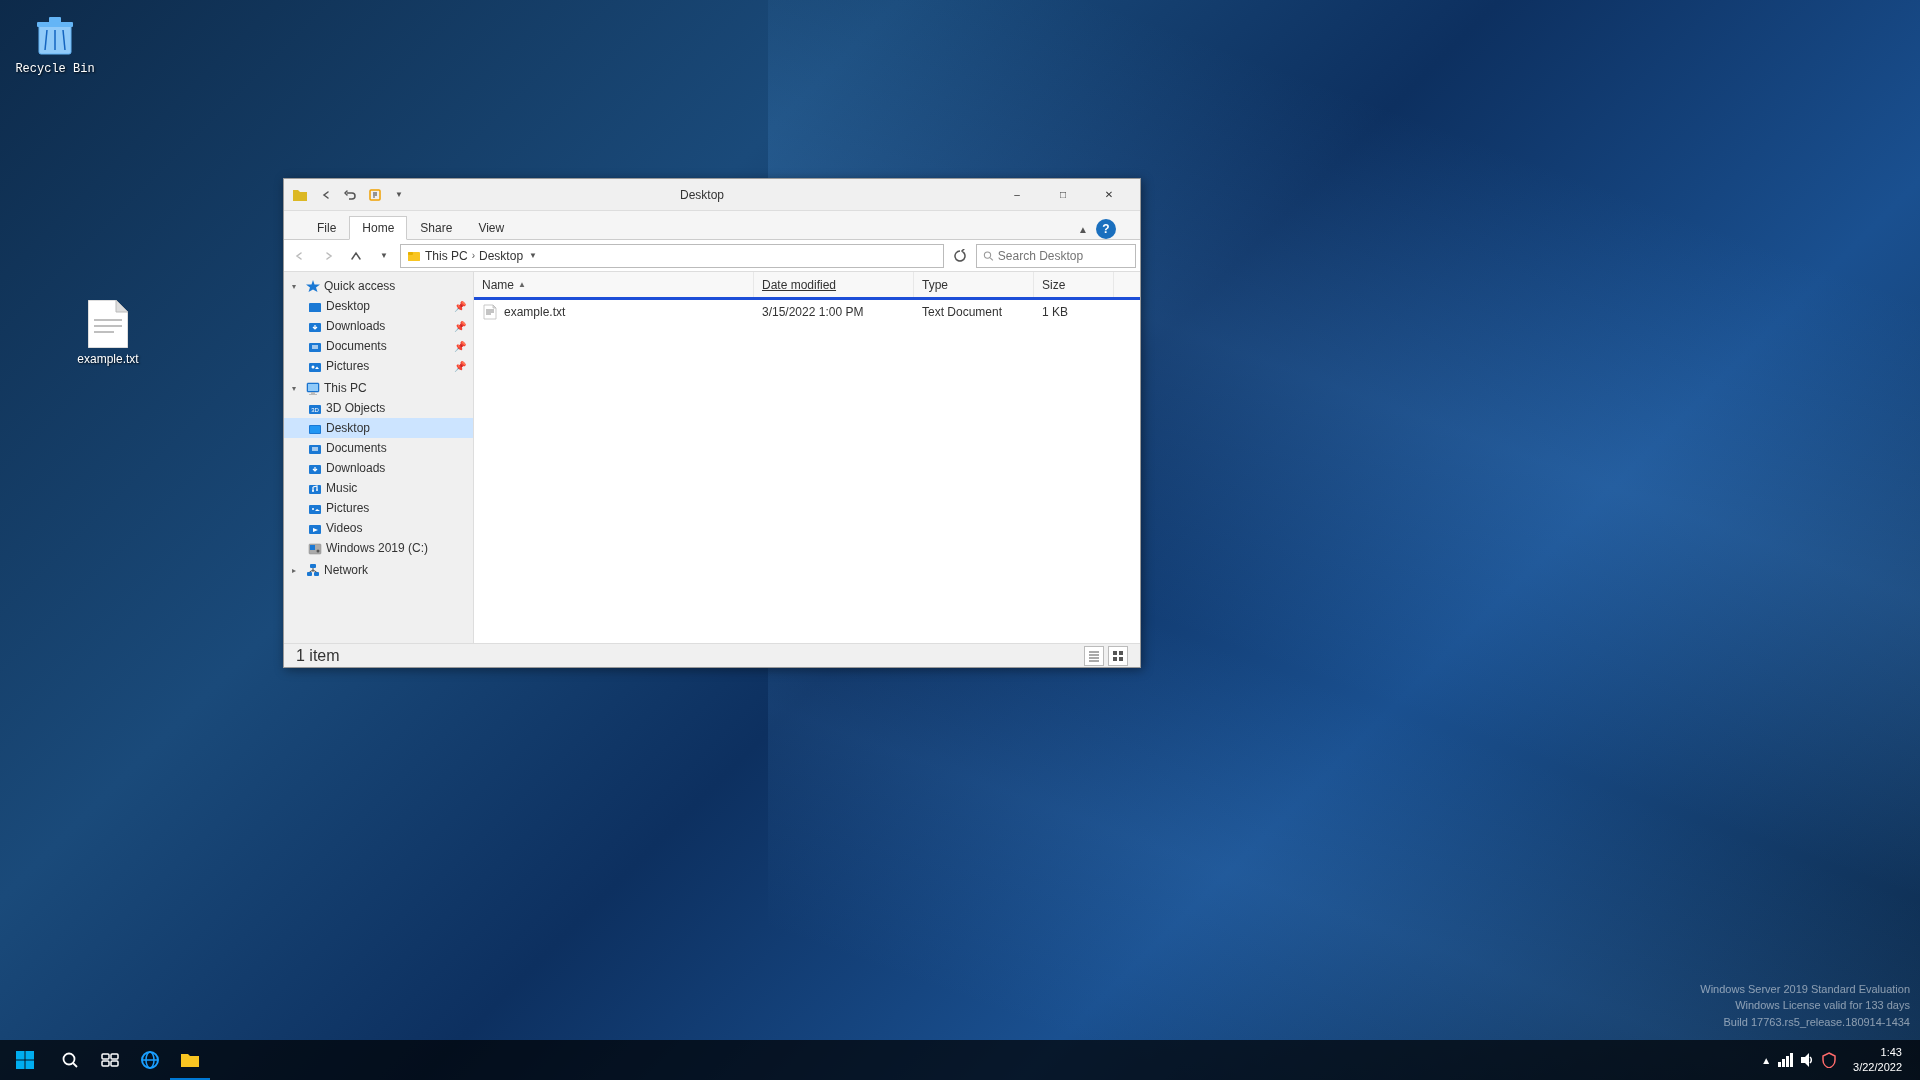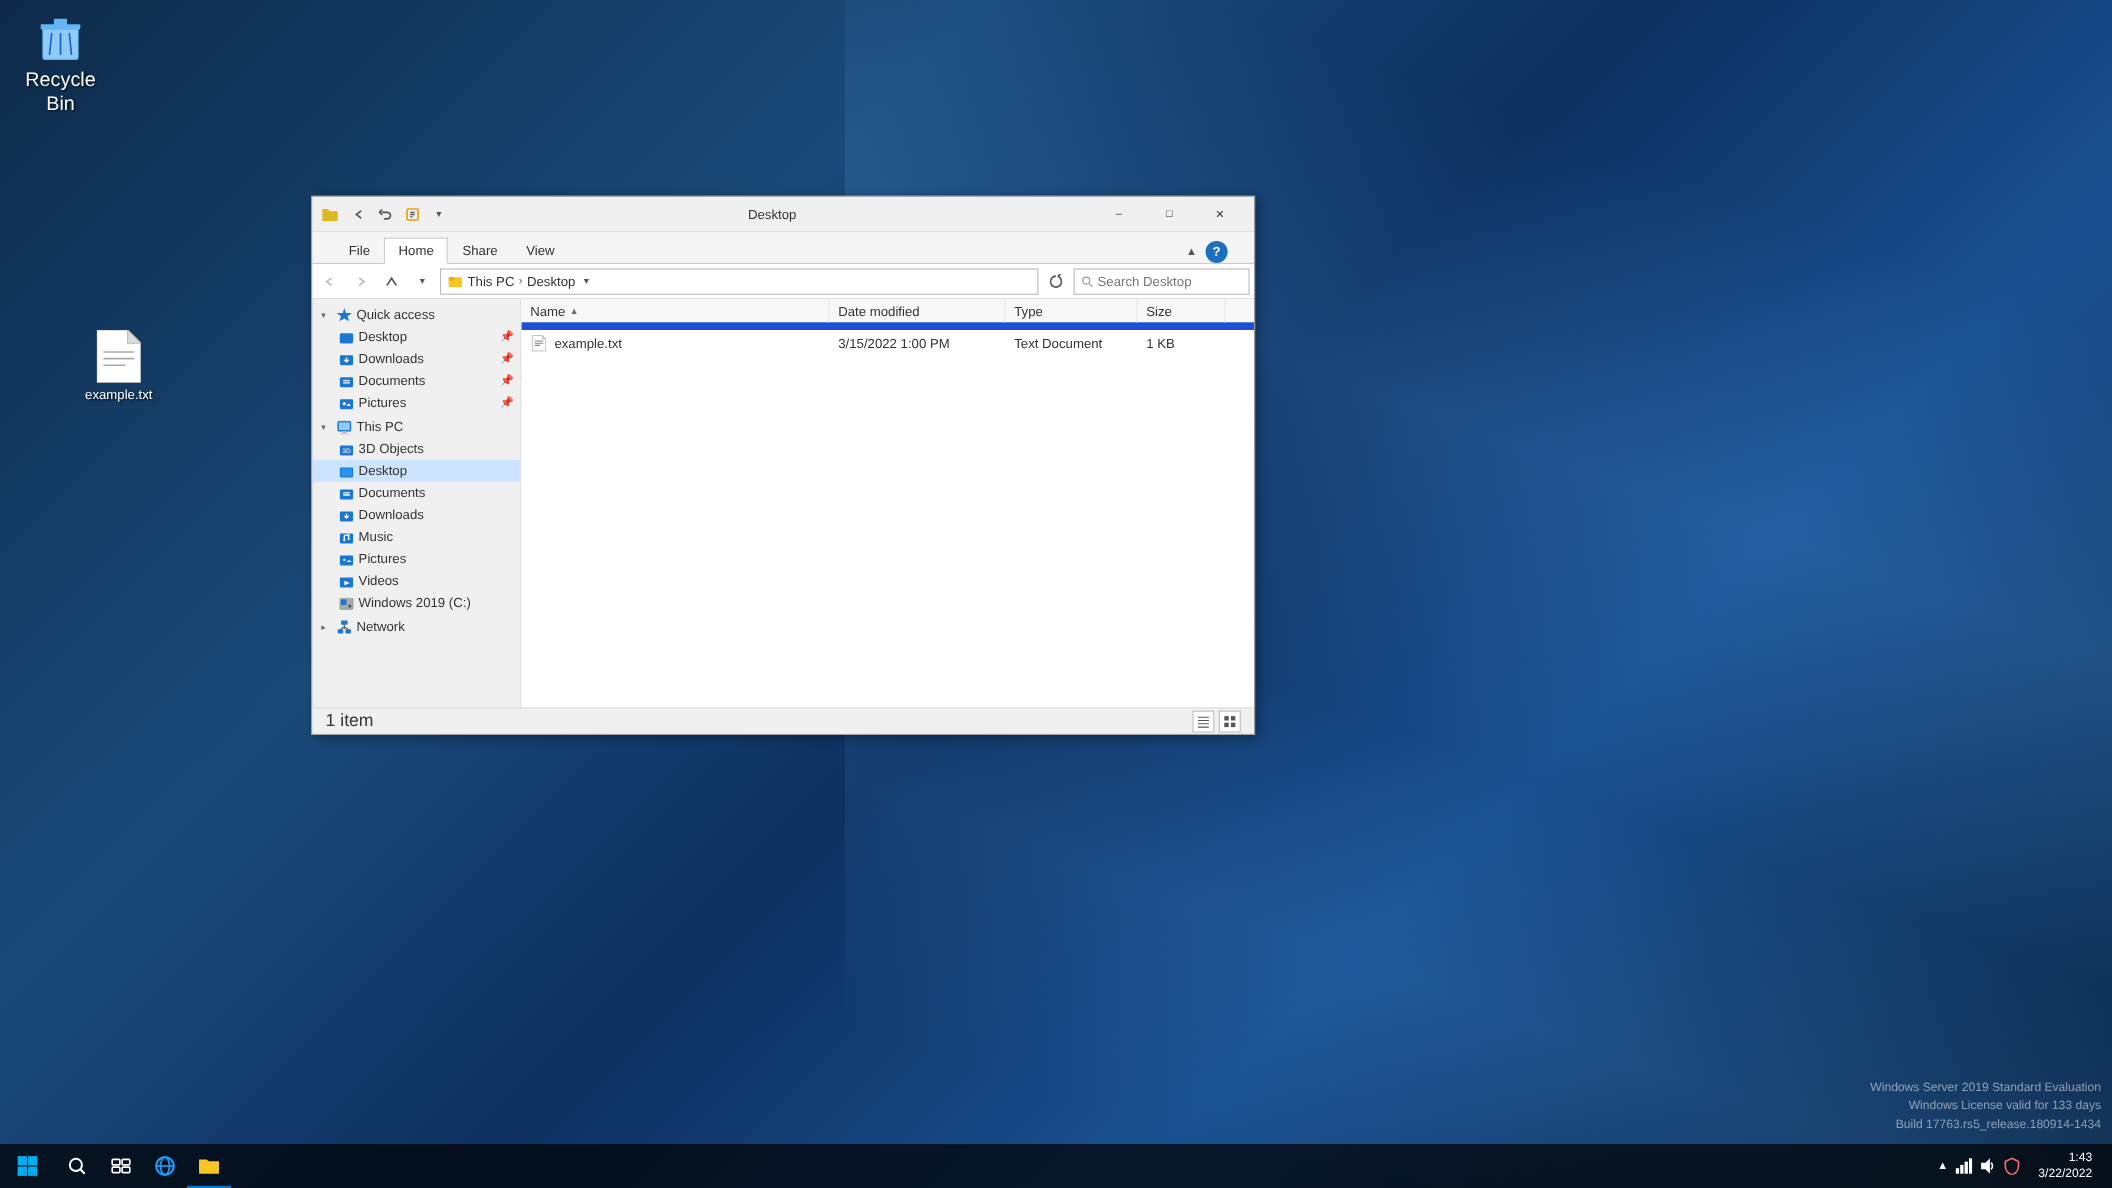--- a/index.html
+++ b/index.html
@@ -44,24 +44,25 @@
       cursor: pointer;
       color: white;
       text-align: center;
     }
     .desktop-icon .icon-img {
       width: 48px;
       height: 48px;
       margin-bottom: 4px;
     }
     .desktop-icon .icon-label {
-      font-size: 18px;
+      font-size: 12px;
       color: white;
       text-shadow: 1px 1px 2px rgba(0,0,0,0.8);
       line-height: 1.2;
+      font-family: Liberation Mono, monospace;
     }
 
     
     .desktop-file-icon {
       position: absolute;
       top: 300px;
       left: 68px;
       width: 80px;
       display: flex;
       flex-direction: column;
@@ -330,38 +331,38 @@
     
     .file-list {
       flex: 1;
       background: white;
       overflow-y: auto;
     }
     .file-list-header {
       display: flex;
       align-items: center;
       height: 28px;
-      border-bottom: 7px solid #1d4ed8;
+      border-bottom: 3px solid #1d4ed8;
       background: #f8f8f8;
       font-size: 12px;
       color: #333;
       position: sticky;
       top: 0;
     }
     .col-header {
       padding: 0 8px;
       height: 100%;
       display: flex;
       align-items: center;
       cursor: pointer;
       border-right: 1px solid #e8e8e8;
       gap: 4px;
     }
     .col-name { width: 280px; }
-    .col-date { width: 160px; }
+    .col-date { width: 160px; text-decoration: underline; }
     .col-type { width: 120px; }
     .col-size { width: 80px; }
     .sort-icon { font-size: 8px; color: #666; }
 
     .file-row {
       display: flex;
       align-items: center;
       height: 24px;
       font-size: 12px;
       color: #333;

